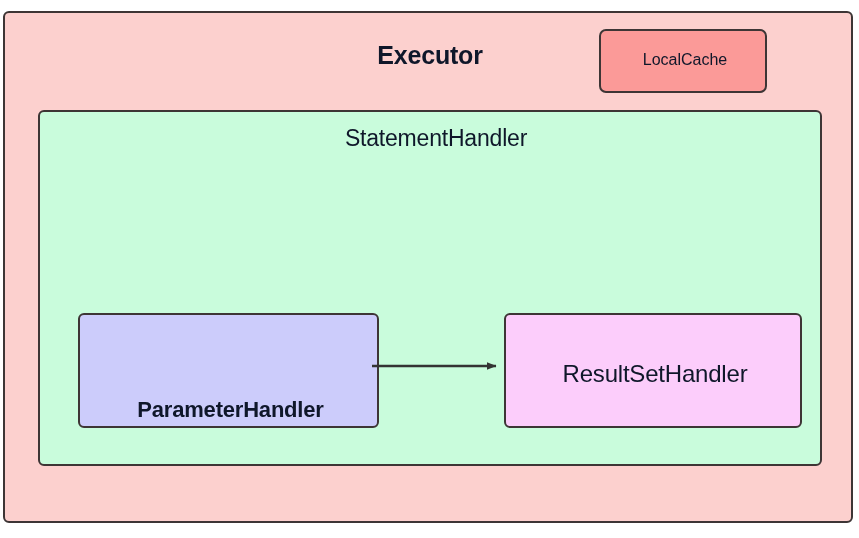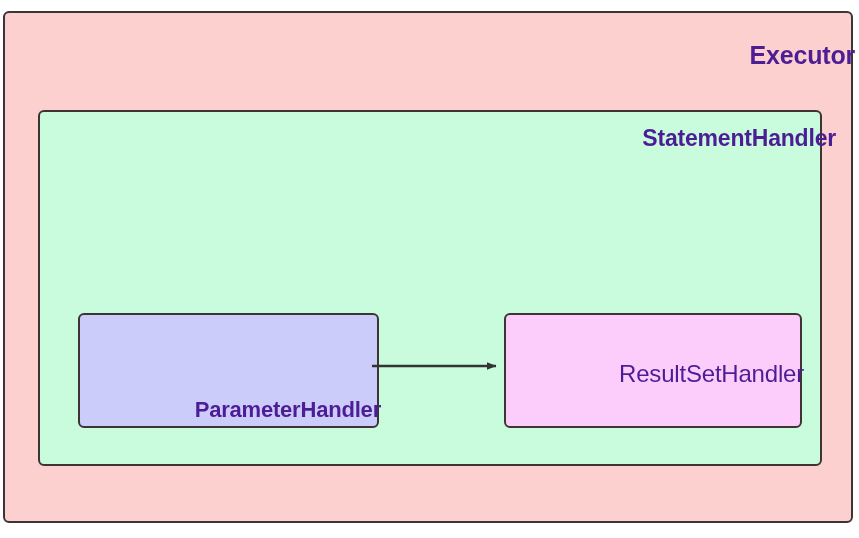--- a/index.html
+++ b/index.html
@@ -24,22 +24,22 @@
   .node {
     position: absolute;
     box-sizing: border-box;
     border: 2px solid #3d3535;
     border-radius: 6px;
   }
 
   .node-label {
     position: absolute;
     white-space: nowrap;
-    color: #4c1d95;
-    text-align: right;
+    color: #0f172a;
+    text-align: center;
   }
 
   
   #executor-node {
     left: 3px;
     top: 11px;
     width: 850px;
     height: 512px;
     background: #fcd0ce;
   }
@@ -71,25 +71,25 @@
 
   
   #statementhandler-node {
     left: 33px;
     top: 97px;
     width: 784px;
     height: 356px;
     background: #c9fcdc;
   }
   #statementhandler-label {
-    left: 12px;
+    left: 4px;
     top: 13px;
     width: 784px;
     font-size: 23px;
-    font-weight: bold;
+    font-weight: normal;
     letter-spacing: -0.2px;
   }
 
   
   #parameterhandler-node {
     left: 38px;
     top: 201px;
     width: 301px;
     height: 115px;
     background: #ccccfb;
@@ -132,20 +132,23 @@
   }
 </style>
 </head>
 <body>
 
 <div id="diagram-canvas" style="background: rgb(255, 255, 255);">
 
   <div class="node" id="executor-node" style="background: rgb(252, 208, 206); border-color: rgb(61, 53, 53);">
     <div class="node-label" id="executor-label">Executor</div>
 
+    <div class="node" id="localcache-node" style="background: rgb(251, 154, 152); border-color: rgb(61, 53, 53);">
+      <div class="node-label" id="localcache-label">LocalCache</div>
+    </div>
 
     <div class="node" id="statementhandler-node" style="background: rgb(201, 252, 220); border-color: rgb(61, 53, 53);">
       <div class="node-label" id="statementhandler-label">StatementHandler</div>
 
       <div class="node" id="parameterhandler-node" style="background: rgb(204, 204, 251); border-color: rgb(61, 53, 53);">
         <div class="node-label" id="parameterhandler-label">ParameterHandler</div>
       </div>
 
       <div class="node" id="resultsethandler-node" style="background: rgb(252, 205, 251); border-color: rgb(61, 53, 53);">
         <div class="node-label" id="resultsethandler-label">ResultSetHandler</div>

